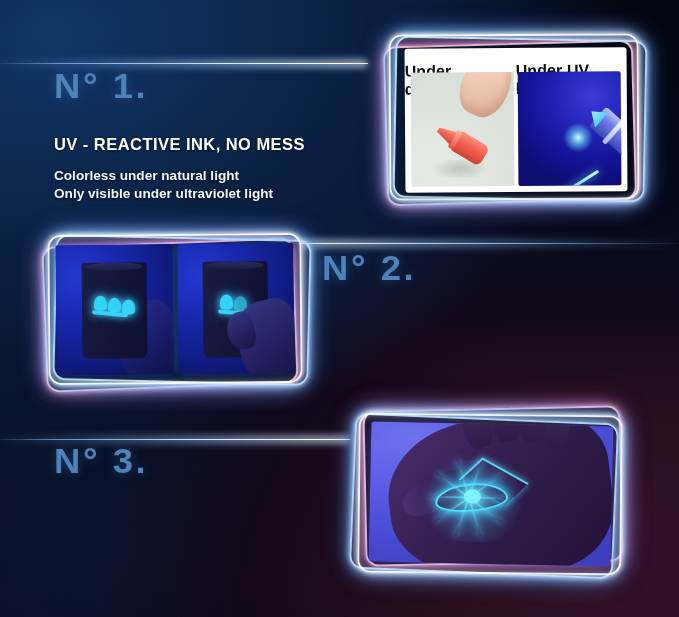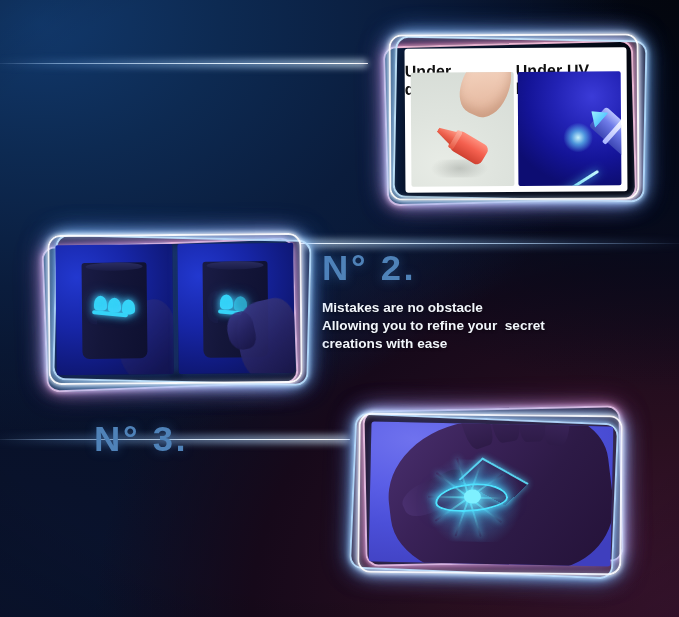--- a/index.html
+++ b/index.html
@@ -79,21 +79,21 @@
   }
 
   #t1 { left:54px;  top:68px;  }
   #t1 .headline { margin-top:32px; }
   #t1 .sub      { margin-top:13px; }
 
   #t2 { left:322px; top:250px; }
   #t2 .headline { margin-top:33px; }
   #t2 .sub      { margin-top:14px; }
 
-  #t3 { left:54px;  top:421px;margin-left:40px; }
+  #t3 { left:54px;  top:443px; }
   #t3 .headline { margin-top:33px; }
   #t3 .sub      { margin-top:14px; }
 
   
   .cardwrap { position:absolute; }
 
   .neon {
     position:absolute; border-radius:13px; border:2.2px solid;
     pointer-events:none;
   }
@@ -341,26 +341,29 @@
   </div>
   <div class="divider d-left" id="div2">
     <div class="halo"></div>
       <div class="core"></div>
   </div>
   <div class="divider d-right" id="div3">
     <div class="halo"></div>
       <div class="core"></div>
   </div>
 
+  <div class="txtblock" id="t1">
+    <div class="numero">N° 1.</div>
+    <div class="headline">UV - REACTIVE INK, NO MESS</div>
+    <div class="sub">Colorless under natural light
+Only visible under ultraviolet light</div>
+  </div>
 
   <div class="txtblock" id="t2">
     <div class="numero">N° 2.</div>
-    <div class="sub">Mistakes are no obstacle
-Allowing you to refine your  secret
-creations with ease</div>
   </div>
 
   <div class="txtblock" id="t3">
     <div class="numero">N° 3.</div>
   </div>
 
   <div class="cardwrap" id="card1">
     <div class="neon pink" id="c1-f1"></div>
     <div class="neon cyan" id="c1-f2"></div>
     <div class="neon white" id="c1-f3"></div>

